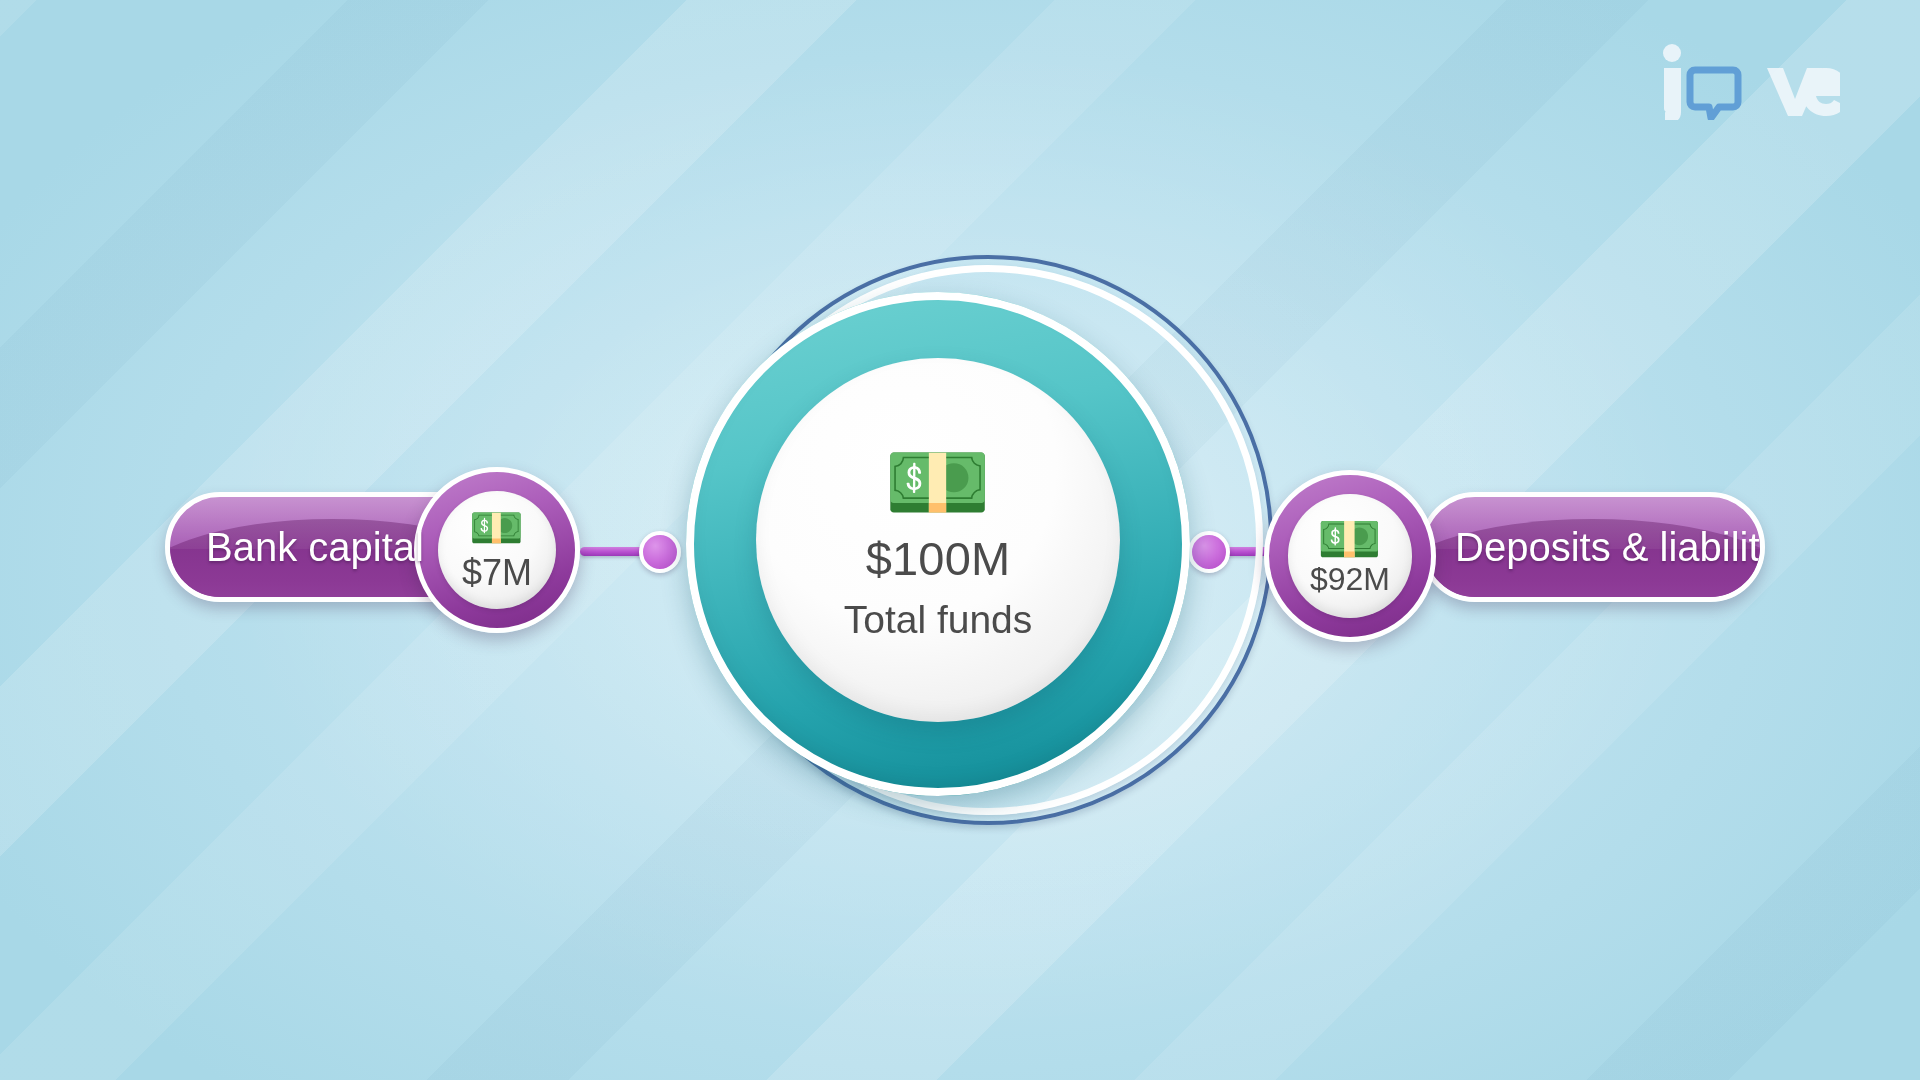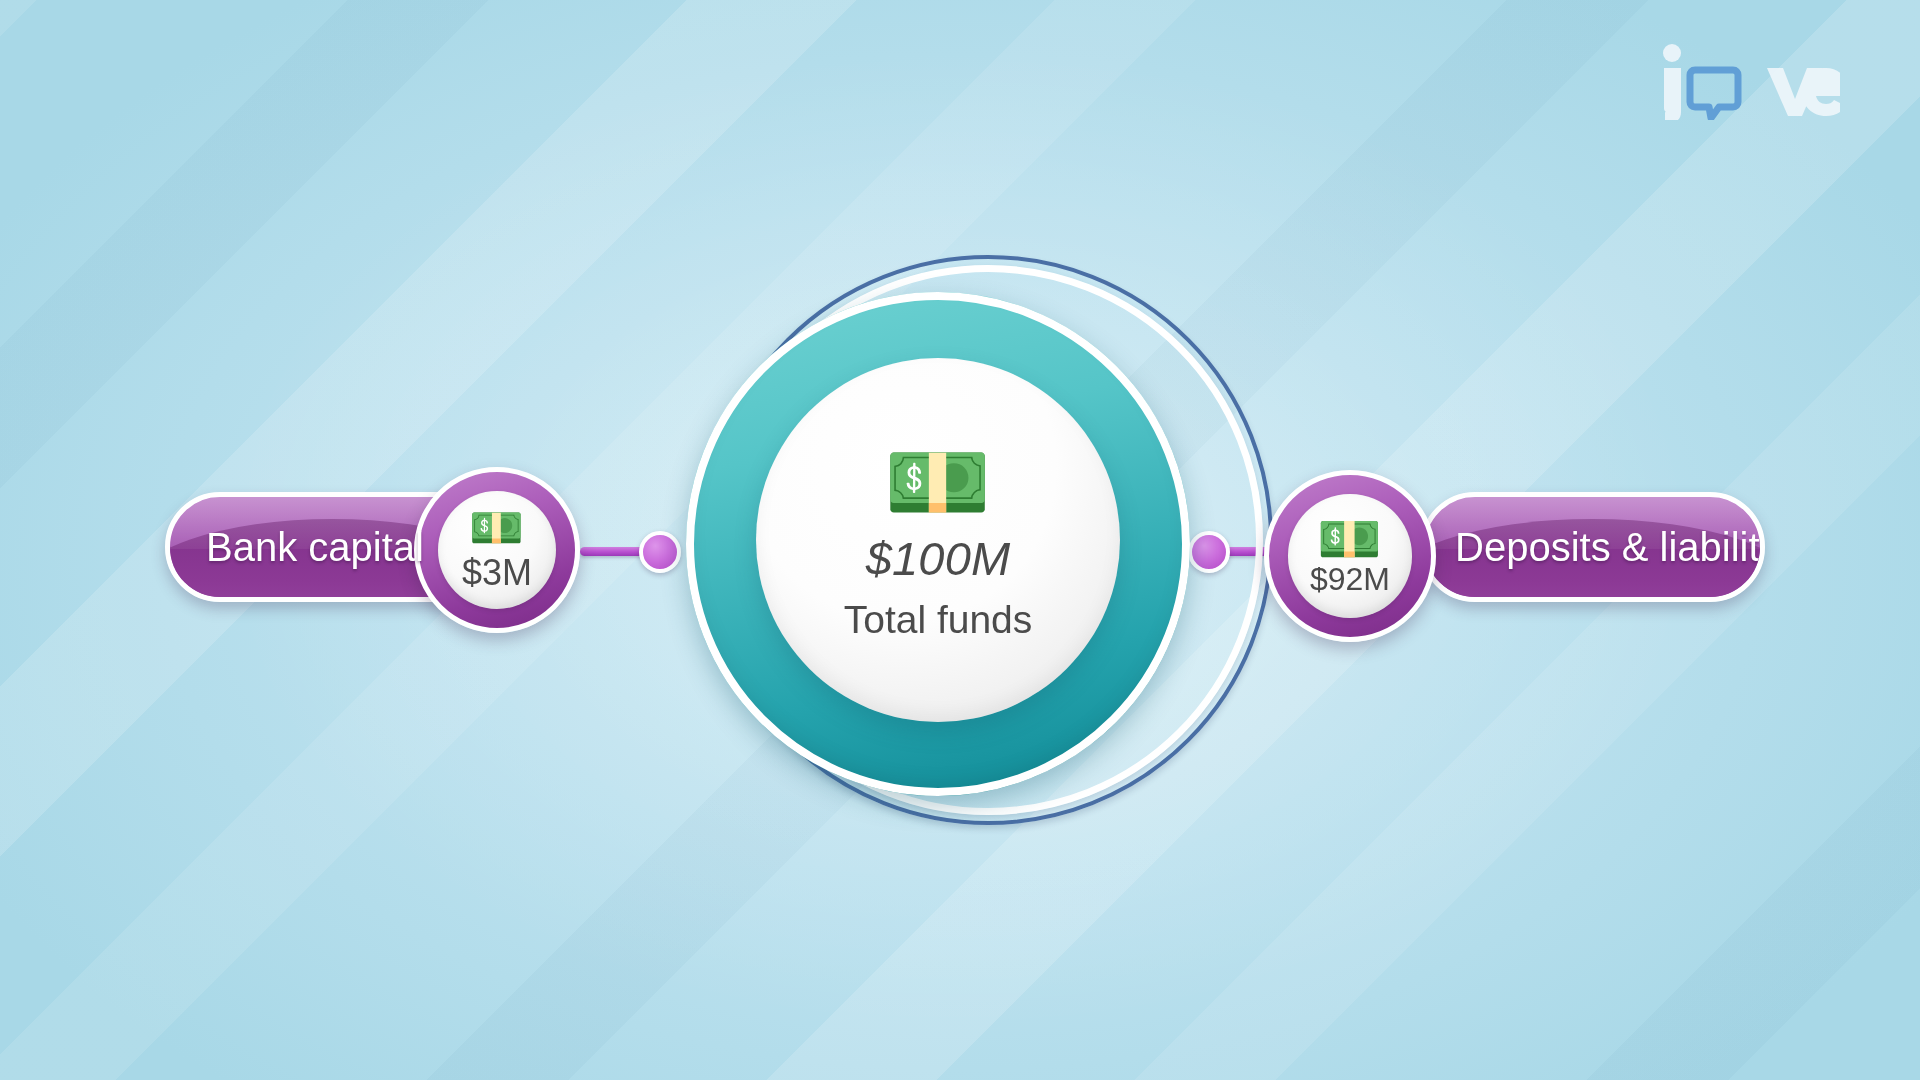--- a/index.html
+++ b/index.html
@@ -93,21 +93,20 @@
     position:absolute; left:756px; top:358px; width:364px; height:364px;
     border-radius:50%;
     background: radial-gradient(circle at 40% 30%, #ffffff 0%, #fdfdfd 46%, #f0f0f0 76%, #e2e2e2 100%);
     box-shadow: 0 10px 22px rgba(20,80,100,0.22), inset 0 -8px 18px rgba(0,0,0,0.05);
     display:flex; flex-direction:column; align-items:center; justify-content:center;
   }
   #center-money { font-size:86px; line-height:1; margin-bottom:2px; }
   #center-amount {
     font-size:47px; color:#4b4b4b; font-weight:400; letter-spacing:.2px;
     margin-top:4px;
-    font-style:italic;
   }
   #center-label {
     font-size:39px; color:#4b4b4b; font-weight:400; margin-top:12px;
   }
 
   
   .pill {
     position:absolute; height:110px; border-radius:58px;
     border:5px solid #ffffff;
     box-shadow: 0 7px 14px rgba(60,40,80,0.25);
@@ -206,21 +205,21 @@
 
 <div class="pill" id="pill-left">
   <div class="gloss-swoosh"></div>
   <div class="gloss-top"></div>
   <span class="pill-text">Bank capital</span>
 </div>
 
 <div class="node" id="node-left">
   <div class="node-inner">
     <div class="node-money">💵</div>
-    <div class="node-amount">$3M</div>
+    <div class="node-amount">$7M</div>
   </div>
 </div>
 
 <div class="pill" id="pill-right">
   <div class="gloss-swoosh"></div>
   <div class="gloss-top"></div>
   <span class="pill-text">Deposits &amp; liabilities</span>
 </div>
 
 <div class="node" id="node-right">

